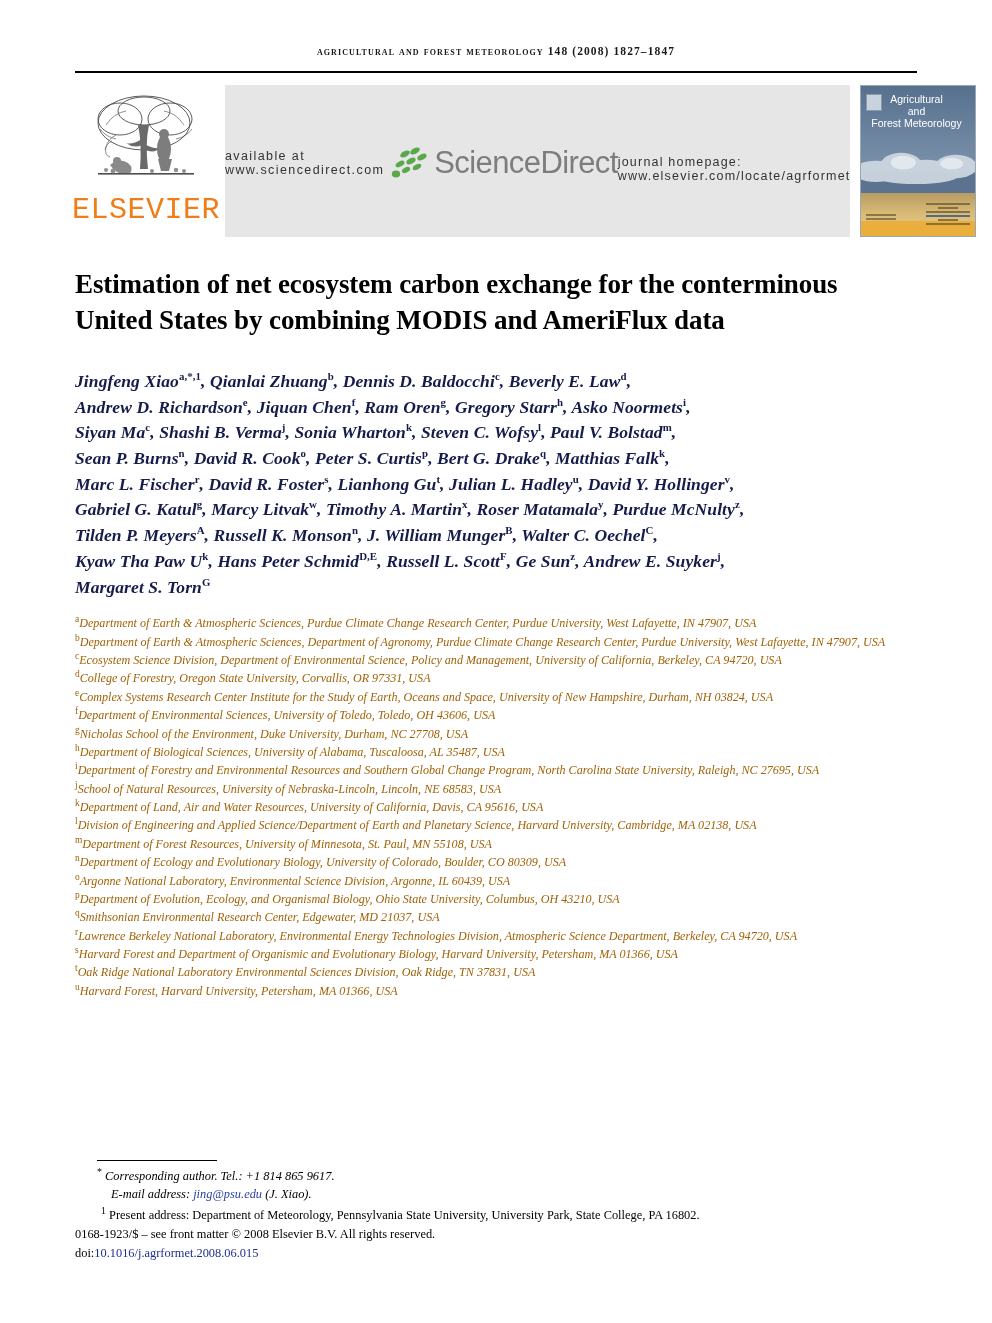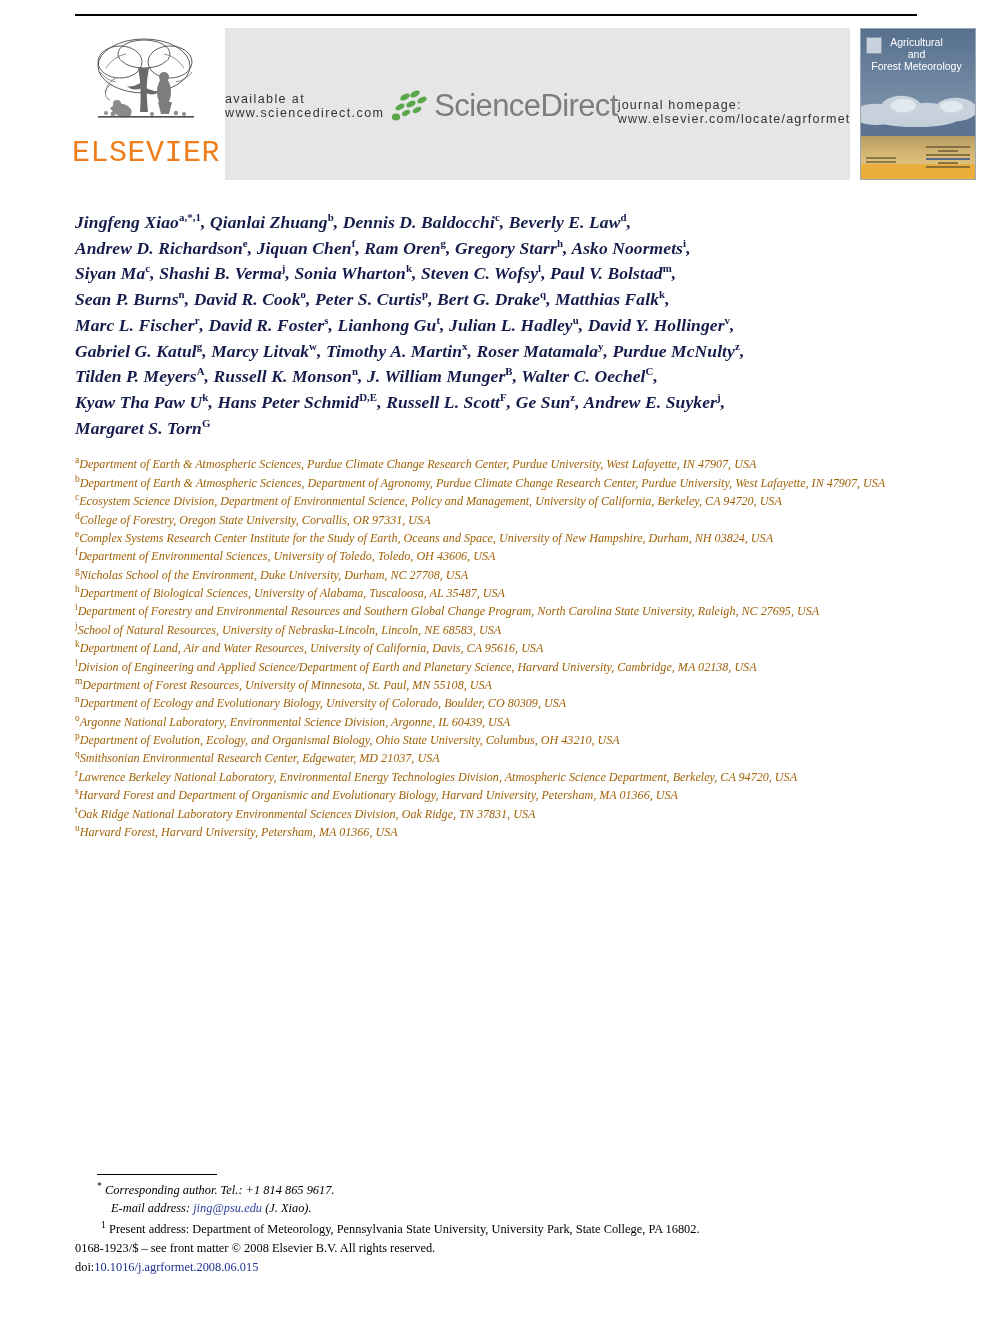--- a/index.html
+++ b/index.html
@@ -243,20 +243,21 @@
   }
   .link { color: #2c3fa0; }
   .link-doi { color: #1d2f8f; }
   .star { font-style: normal; }
 </style>
 </head>
 <body>
 
 <div class="page">
 
+  <div class="running-head">Agricultural and Forest Meteorology 148 (2008) 1827–1847</div>
 
   <div class="header-band">
 
     <div class="elsevier-logo">
       <div class="tree-wrap">
         <svg viewBox="0 0 120 104" width="120" height="104" aria-hidden="true">
           <g fill="none" stroke="#4a4a4a" stroke-width="0.9">
             <ellipse cx="58" cy="34" rx="46" ry="27"></ellipse>
             <ellipse cx="34" cy="30" rx="22" ry="16"></ellipse>
             <ellipse cx="84" cy="30" rx="22" ry="16"></ellipse>
@@ -354,20 +355,21 @@
           <i class="short"></i>
           <i></i>
       </div>
       <div class="cover-meta2">
         <i></i>
           <i></i>
       </div>
     </div>
   </div>
 
+  <h1 class="title">Estimation of net ecosystem carbon exchange for the conterminous United States by combining MODIS and AmeriFlux data</h1>
 
   <div class="authors">
       <div><span>Jingfeng Xiao</span><sup>a,*,1</sup>, <span>Qianlai Zhuang</span><sup>b</sup>, <span>Dennis D. Baldocchi</span><sup>c</sup>, <span>Beverly E. Law</span><sup>d</sup>, </div>
       <div><span>Andrew D. Richardson</span><sup>e</sup>, <span>Jiquan Chen</span><sup>f</sup>, <span>Ram Oren</span><sup>g</sup>, <span>Gregory Starr</span><sup>h</sup>, <span>Asko Noormets</span><sup>i</sup>, </div>
       <div><span>Siyan Ma</span><sup>c</sup>, <span>Shashi B. Verma</span><sup>j</sup>, <span>Sonia Wharton</span><sup>k</sup>, <span>Steven C. Wofsy</span><sup>l</sup>, <span>Paul V. Bolstad</span><sup>m</sup>, </div>
       <div><span>Sean P. Burns</span><sup>n</sup>, <span>David R. Cook</span><sup>o</sup>, <span>Peter S. Curtis</span><sup>p</sup>, <span>Bert G. Drake</span><sup>q</sup>, <span>Matthias Falk</span><sup>k</sup>, </div>
       <div><span>Marc L. Fischer</span><sup>r</sup>, <span>David R. Foster</span><sup>s</sup>, <span>Lianhong Gu</span><sup>t</sup>, <span>Julian L. Hadley</span><sup>u</sup>, <span>David Y. Hollinger</span><sup>v</sup>, </div>
       <div><span>Gabriel G. Katul</span><sup>g</sup>, <span>Marcy Litvak</span><sup>w</sup>, <span>Timothy A. Martin</span><sup>x</sup>, <span>Roser Matamala</span><sup>y</sup>, <span>Purdue McNulty</span><sup>z</sup>, </div>
       <div><span>Tilden P. Meyers</span><sup>A</sup>, <span>Russell K. Monson</span><sup>n</sup>, <span>J. William Munger</span><sup>B</sup>, <span>Walter C. Oechel</span><sup>C</sup>, </div>
       <div><span>Kyaw Tha Paw U</span><sup>k</sup>, <span>Hans Peter Schmid</span><sup>D,E</sup>, <span>Russell L. Scott</span><sup>F</sup>, <span>Ge Sun</span><sup>z</sup>, <span>Andrew E. Suyker</span><sup>j</sup>, </div>

